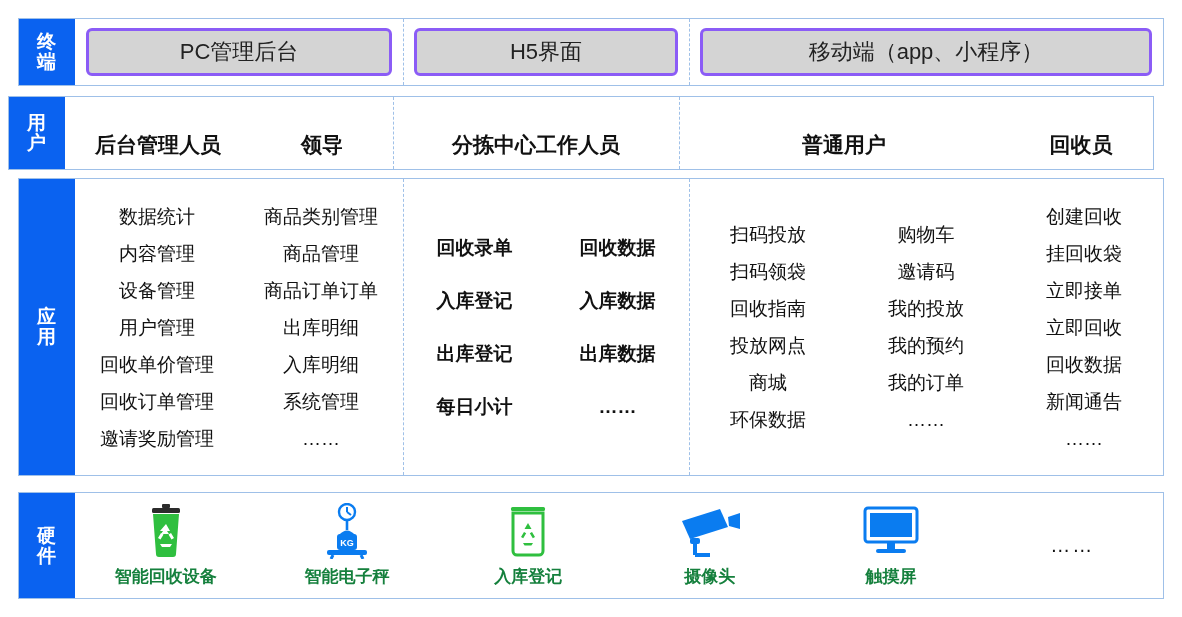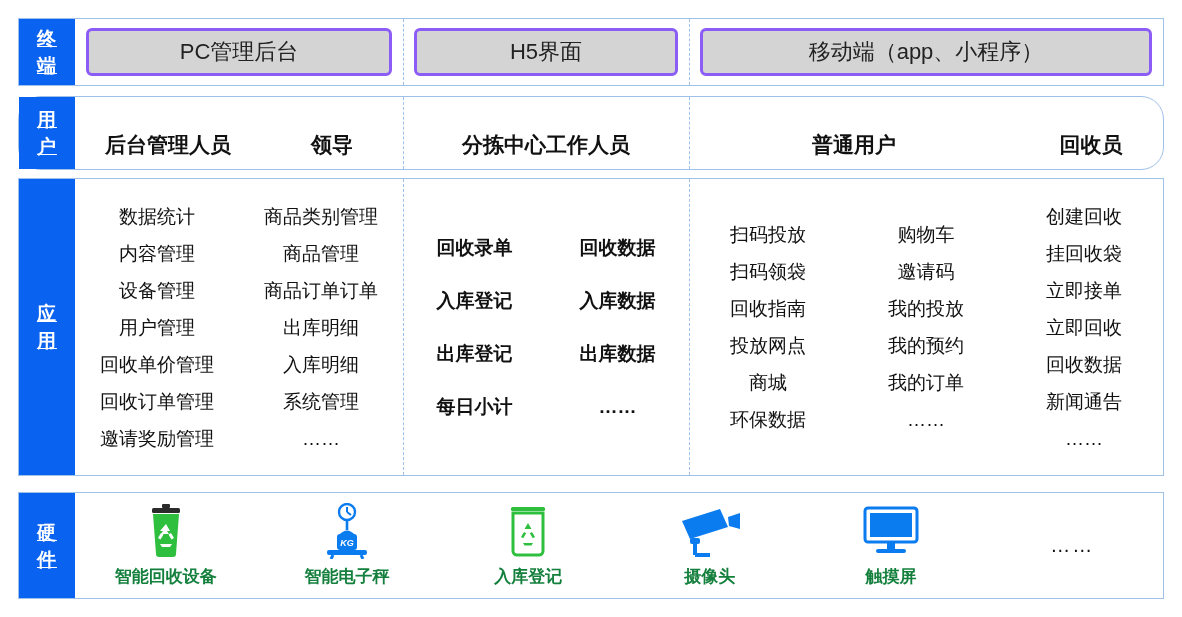--- a/index.html
+++ b/index.html
@@ -25,27 +25,26 @@
     box-sizing: border-box;
     border: 1px solid #9fc0e8;
     background: #ffffff;
   }
   .row-label {
     flex: 0 0 56px;
     background: #0a62f0;
     color: #ffffff;
     font-weight: bold;
     font-size: 19px;
-    line-height: 27px;
+    line-height: 20px;
     display: flex;
     align-items: center;
     justify-content: center;
     text-align: center;
     letter-spacing: 1px;
-    text-decoration: underline;
   }
   .row-label span {
     display: block;
     width: 24px;
   }
   .row-body {
     flex: 1 1 auto;
     position: relative;
     display: flex;
   }
@@ -73,21 +72,21 @@
     width: 100%;
   }
   .dashed-sep {
     position: absolute;
     top: 0;
     bottom: 0;
     border-left: 1px dashed #9fc0e8;
   }
 
   
-  #row-user { left: 18px; top: 96px; width: 1146px; height: 74px; border-radius: 23px; }
+  #row-user { left: 8px; top: 96px; width: 1146px; height: 74px; }
   #row-user .row-body { align-items: center; }
   .user-cell {
     display: flex;
     align-items: center;
     justify-content: center;
     font-size: 21px;
     font-weight: bold;
     color: #111111;
     box-sizing: border-box;
     margin-top: 24px;
@@ -128,21 +127,20 @@
     align-items: center;
     justify-content: center;
     gap: 6px;
     height: 100%;
   }
   .hw-icon {
     height: 56px;
     display: flex;
     align-items: center;
     justify-content: center;
-    font-style: italic;
   }
   .hw-label {
     font-size: 17px;
     font-weight: bold;
     color: #15803d;
     white-space: nowrap;
   }
   .hw-ellipsis {
     font-size: 20px;
     color: #111111;

